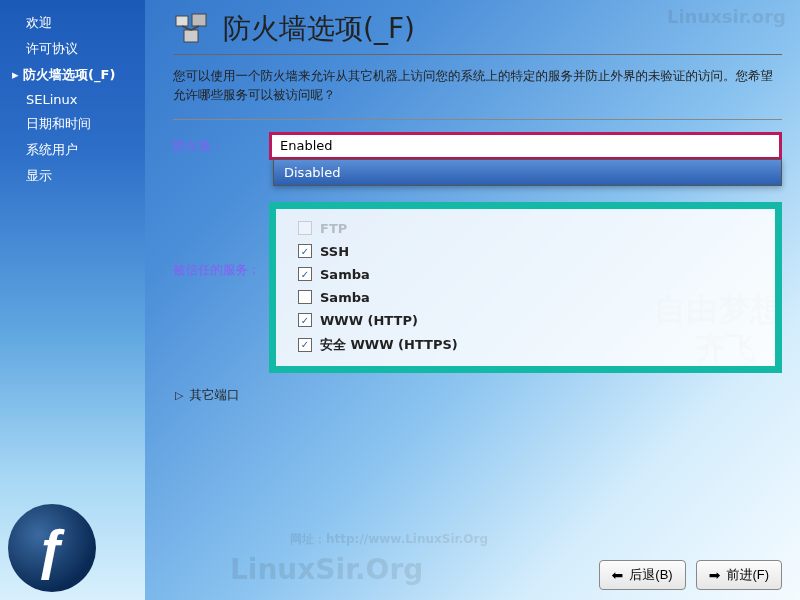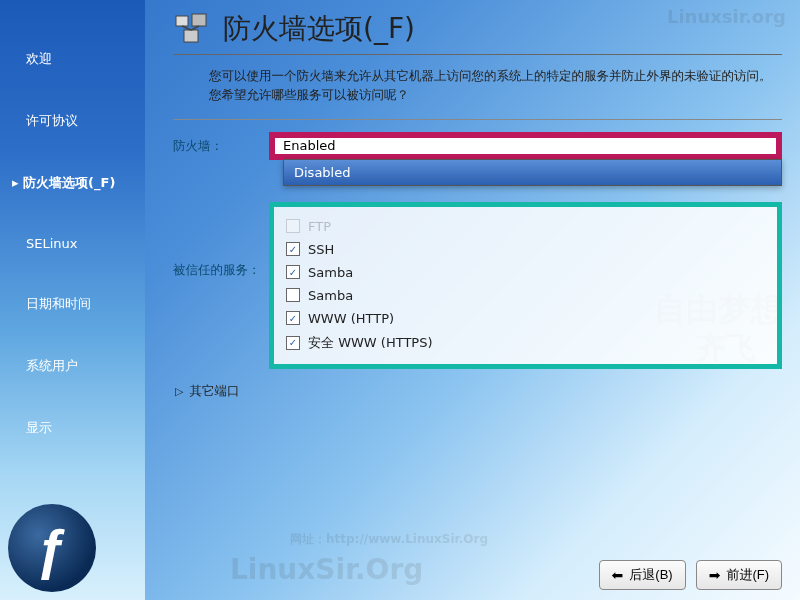--- a/index.html
+++ b/index.html
@@ -16,21 +16,20 @@
       left: 0; top: 0;
       width: 145px; height: 600px;
       background: linear-gradient(180deg, #1c5ab8 0%, #2d6ec8 25%, #5ea6e0 55%, #a8d8f5 80%, #d8f0fc 100%);
       padding: 10px 12px;
     }
     .sidebar-item {
       color: #ffffff;
       font-size: 13px;
       padding: 4px 0 4px 14px;
       cursor: pointer;
-      margin-top: 36px;
     }
     .sidebar-item.active {
       font-weight: bold;
       padding-left: 0;
     }
     .sidebar-item.active::before {
       content: "▸ ";
       color: #fff;
     }
     .bubble {
@@ -68,75 +67,75 @@
     .header-title {
       font-size: 28px;
       color: #222;
       font-weight: normal;
     }
     .description {
       color: #222;
       font-size: 12.5px;
       line-height: 1.5;
       margin-bottom: 14px;
-      margin-left: 36px;
     }
     .form-area {
       border-top: 1px solid #888;
       padding-top: 12px;
     }
     .row {
       display: flex;
       align-items: flex-start;
       margin-bottom: 4px;
     }
     .row-label {
       width: 96px;
       text-align: left;
-      color: #0c4a6e;
+      color: #8b5cf6;
       font-size: 12.5px;
       padding-top: 6px;
     }
     .dropdown-shell {
       flex: 1;
       position: relative;
     }
     .dropdown-input {
       width: 100%;
       height: 28px;
-      border: 6px solid #be185d;
+      border: 3px solid #be185d;
       background: #fff;
       padding: 0 8px;
       font-size: 13px;
       display: flex; align-items: center;
       position: relative;
     }
     .dropdown-list {
       position: absolute;
-      top: 27px; left: 14px; right: 0;
+      top: 27px; left: 4px; right: 0;
       border: 1px solid #555;
       background: #fff;
       z-index: 10;
       box-shadow: 0 2px 6px rgba(0,0,0,0.3);
     }
     .dropdown-opt {
       padding: 5px 10px;
       font-size: 13px;
       color: #fff;
       cursor: pointer;
     }
     .dropdown-opt.sel {
       background: linear-gradient(180deg, #5a8ed6 0%, #2b5fb0 100%);
     }
     .services-box {
       flex: 1;
-      border: 5px solid #14b8a6;
+      border: 7px solid #14b8a6;
       background: rgba(255,255,255,0.85);
-      padding: 8px 10px;
+      padding: 8px 20px;
       min-height: 150px;
+      font-weight: bold;
     }
     .service-item {
       display: flex; align-items: center;
       gap: 8px;
       padding: 4px 2px;
       font-size: 13px;
       color: #222;
     }
     .chk {
       width: 14px; height: 14px;

